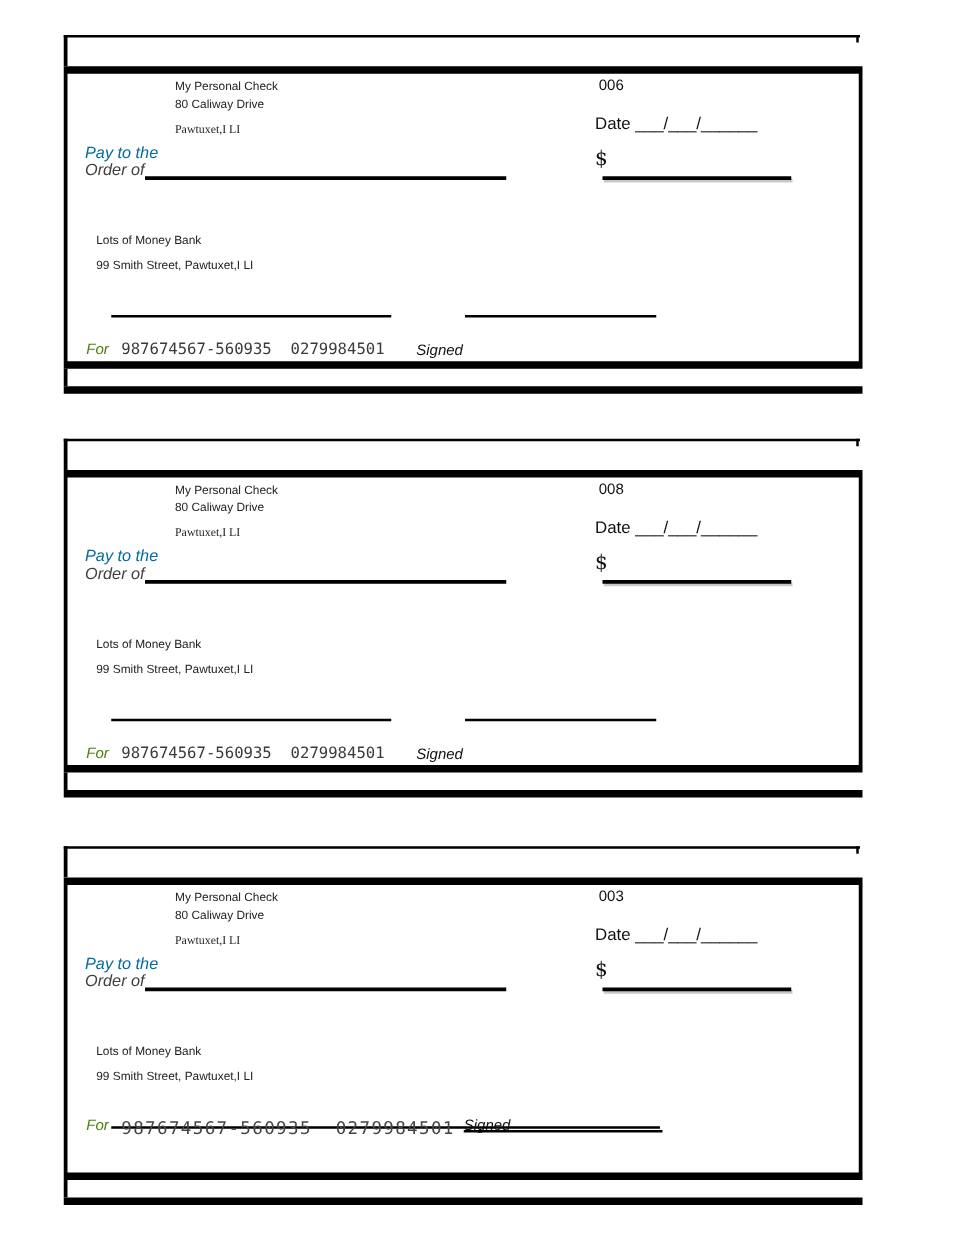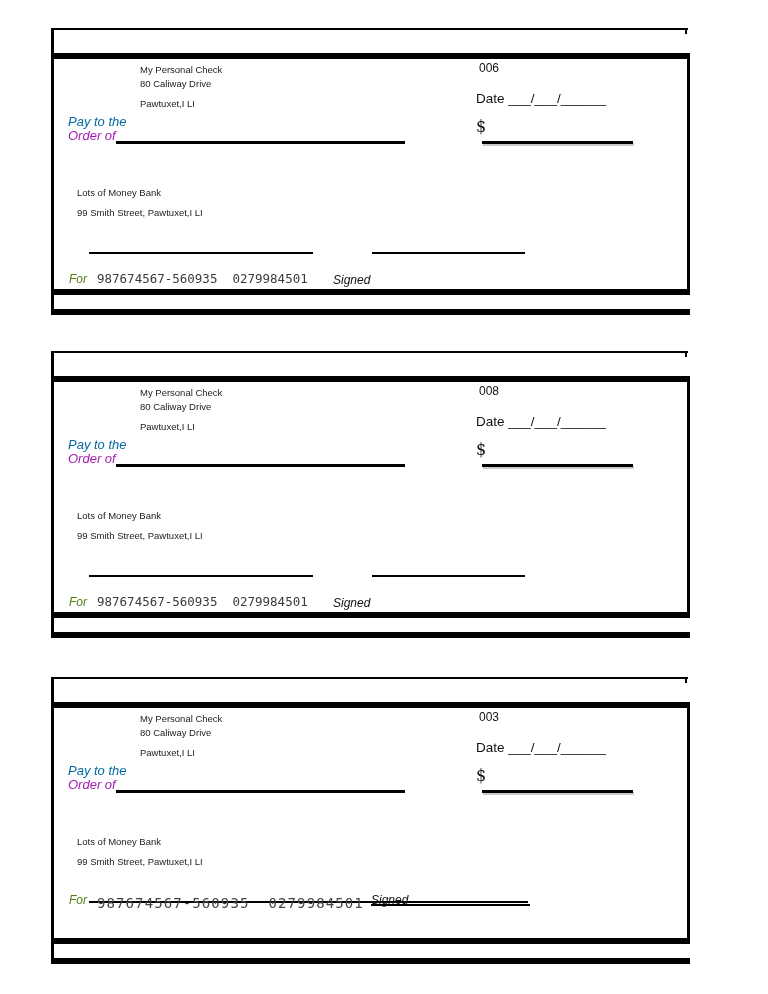--- a/index.html
+++ b/index.html
@@ -16,25 +16,25 @@
   .stub-tick{position:absolute;left:634px;top:0;width:2px;height:6px;background:#000;}
   .check-box{position:absolute;left:0;top:25px;width:639px;height:242px;box-sizing:border-box;
         border:3px solid #000;border-top-width:6px;border-bottom-width:6px;background:#fff;}
   .bottom-strip{position:absolute;left:0;top:267px;width:3px;height:14px;background:#000;}
   .lower-bar{position:absolute;left:0;top:281px;width:639px;height:6px;background:#000;}
 
   
   .t{position:absolute;white-space:pre;line-height:1.1;}
   .payer-name   {left:89px;top:37px;font-size:9.5px;color:#222;}
   .payer-addr1  {left:89px;top:51px;font-size:9.5px;color:#222;}
-  .payer-addr2  {left:89px;top:71px;font-size:9.5px;color:#222;}
+  .payer-addr2  {left:89px;top:71px;font-size:9.5px;color:#222;font-family:Liberation Serif, serif;}
   .check-number {left:428px;top:34px;font-size:12px;color:#111;}
   .date-row     {left:425px;top:64px;font-size:13.5px;color:#111;}
   .payto1       {left:17px;top:87px;font-size:13px;font-style:italic;color:#0369a1;}
-  .payto2       {left:17px;top:101px;font-size:13px;font-style:italic;color:#a21caf;}
+  .payto2       {left:17px;top:101px;font-size:13px;font-style:italic;color:#404040;}
   .dollar       {left:425px;top:90px;font-size:16px;font-family:"DejaVu Serif",serif;color:#111;}
   .bank-name    {left:26px;top:160px;font-size:9.5px;color:#222;}
   .bank-addr    {left:26px;top:180px;font-size:9.5px;color:#222;}
   .for-label    {left:18px;top:245px;font-size:12px;font-style:italic;color:#4d7c0f;}
   .micr         {left:46px;top:244px;font-size:12.5px;font-family:"DejaVu Sans Mono",monospace;
                  color:#3a3a3a;white-space:pre;}
   .signed-label {left:282px;top:246px;font-size:12px;font-style:italic;color:#111;}
 
   
   .hline{position:absolute;background:#000;}

